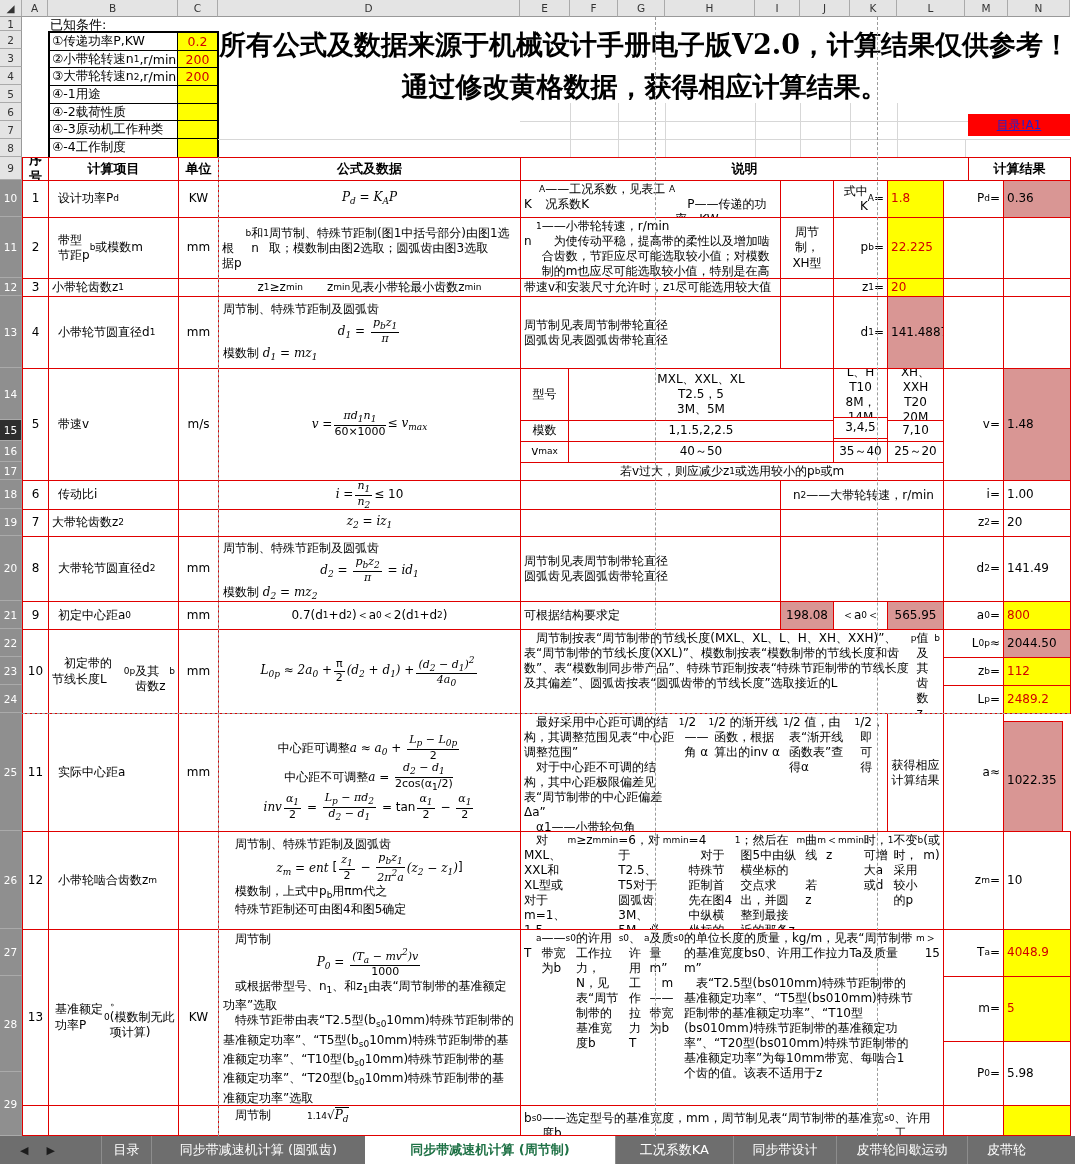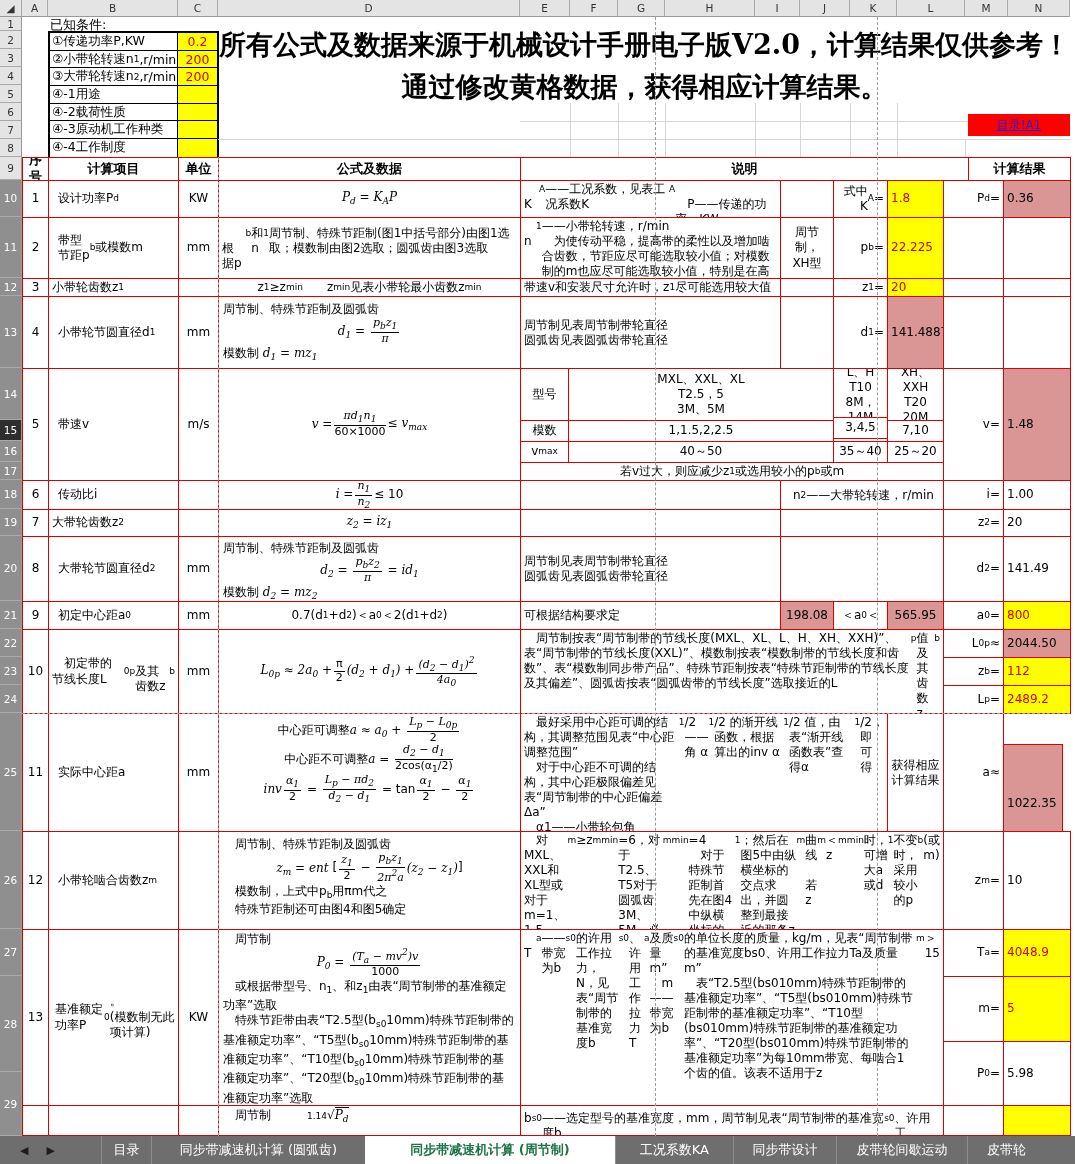--- a/index.html
+++ b/index.html
@@ -319,21 +319,21 @@
   <div class="cell r" style="left:943px;top:629px;width:61px;height:29px">L<sub>0p</sub>≈</div>
   <div class="cell pink" style="left:1003px;top:629px;width:68px;height:29px">2044.50</div>
   <div class="cell r" style="left:943px;top:657px;width:61px;height:29px">z<sub>b</sub>=</div>
   <div class="cell yellow" style="left:1003px;top:657px;width:68px;height:29px">112</div>
   <div class="cell r" style="left:943px;top:685px;width:61px;height:29px">L<sub>p</sub>=</div>
   <div class="cell yellow" style="left:1003px;top:685px;width:68px;height:29px">2489.2</div>
 
   <div class="cell c" style="left:22px;top:713px;width:27px;height:119px">11</div>
   <div class="cell" style="left:48px;top:713px;width:131px;height:119px;padding-left:9px">实际中心距a</div>
   <div class="cell c" style="left:178px;top:713px;width:41px;height:119px">mm</div>
-  <div class="cell blk" style="left:218px;top:713px;width:303px;height:119px;padding-top:2px">
+  <div class="cell blk" style="left:218px;top:713px;width:303px;height:119px;padding-top:20px">
       <div class="cc">中心距可调整<span class="fm">a</span> ≈ <span class="fm">a<sub>0</sub></span> + <span class="frac">
           <span class="fm">L<sub>p</sub> − L<sub>0p</sub></span>
           <span>2</span>
         </span></div>
       <div class="cc">中心距不可调整<span class="fm">a</span> = <span class="frac">
           <span class="fm">d<sub>2</sub> − d<sub>1</sub></span>
           <span>2cos(α<sub>1</sub>/2)</span>
         </span></div>
       <div class="cc"><span class="fm">inv</span><span class="frac">
           <span class="fm">α<sub>1</sub></span>
@@ -345,21 +345,21 @@
           <span class="fm">α<sub>1</sub></span>
           <span>2</span>
         </span> − <span class="frac">
           <span class="fm">α<sub>1</sub></span>
           <span>2</span>
         </span></div>
     </div>
   <div class="cell top small" style="left:520px;top:713px;width:368px;height:119px">　最好采用中心距可调的结构，其调整范围见表“中心距调整范围”<br>　对于中心距不可调的结构，其中心距极限偏差见表“周节制带的中心距偏差Δa”<br>　α1——小带轮包角<br>　inv α<sub>1</sub>/2——角 α<sub>1</sub>/2 的渐开线函数，根据算出的inv α<sub>1</sub>/2 值，由表“渐开线函数表”查得α<sub>1</sub>/2，即可得</div>
   <div class="cell c small" style="left:887px;top:713px;width:57px;height:119px">获得相应计算结果</div>
   <div class="cell r" style="left:943px;top:713px;width:61px;height:119px">a≈</div>
-  <div class="cell pink" style="left:1003px;top:744px;width:60px;height:119px">1022.35</div>
+  <div class="cell pink" style="left:1003px;top:721px;width:60px;height:119px">1022.35</div>
 
   <div class="cell c" style="left:22px;top:831px;width:27px;height:99px">12</div>
   <div class="cell" style="left:48px;top:831px;width:131px;height:99px;padding-left:9px">小带轮啮合齿数z<sub>m</sub></div>
   <div class="cell c" style="left:178px;top:831px;width:41px;height:99px"></div>
   <div class="cell blk" style="left:218px;top:831px;width:303px;height:99px;padding-top:5px">
       <div>　周节制、特殊节距制及圆弧齿</div>
       <div class="cc"><span class="fm">z<sub>m</sub> = ent</span> [<span class="frac">
           <span class="fm">z<sub>1</sub></span>
           <span>2</span>
         </span> − <span class="frac">

